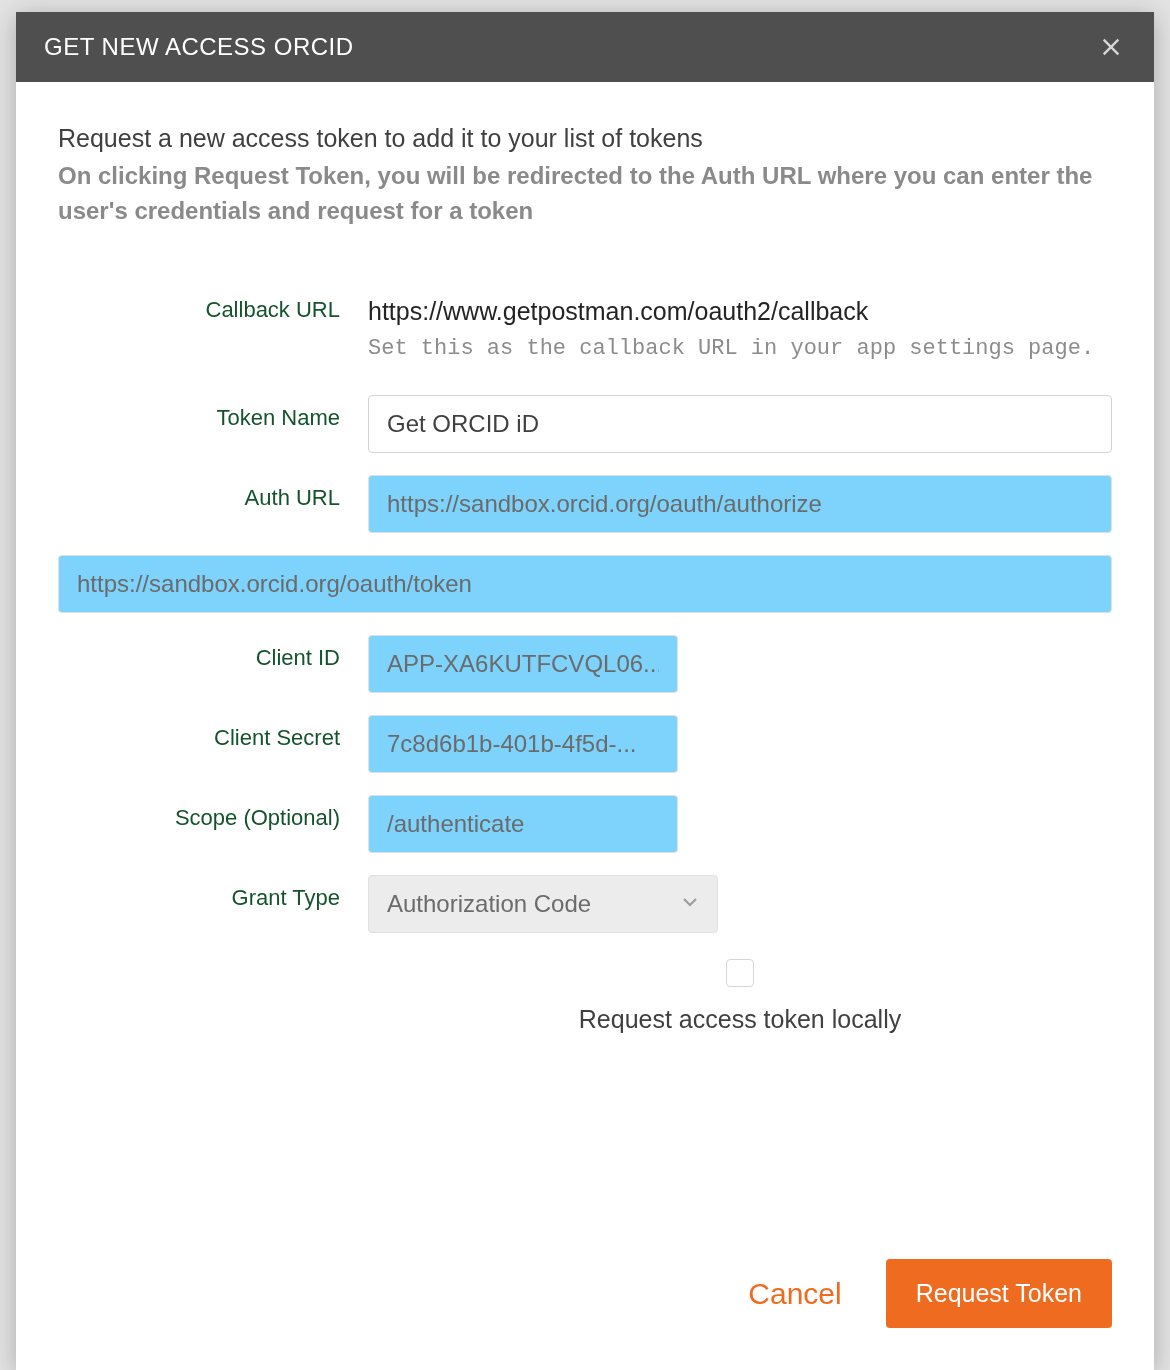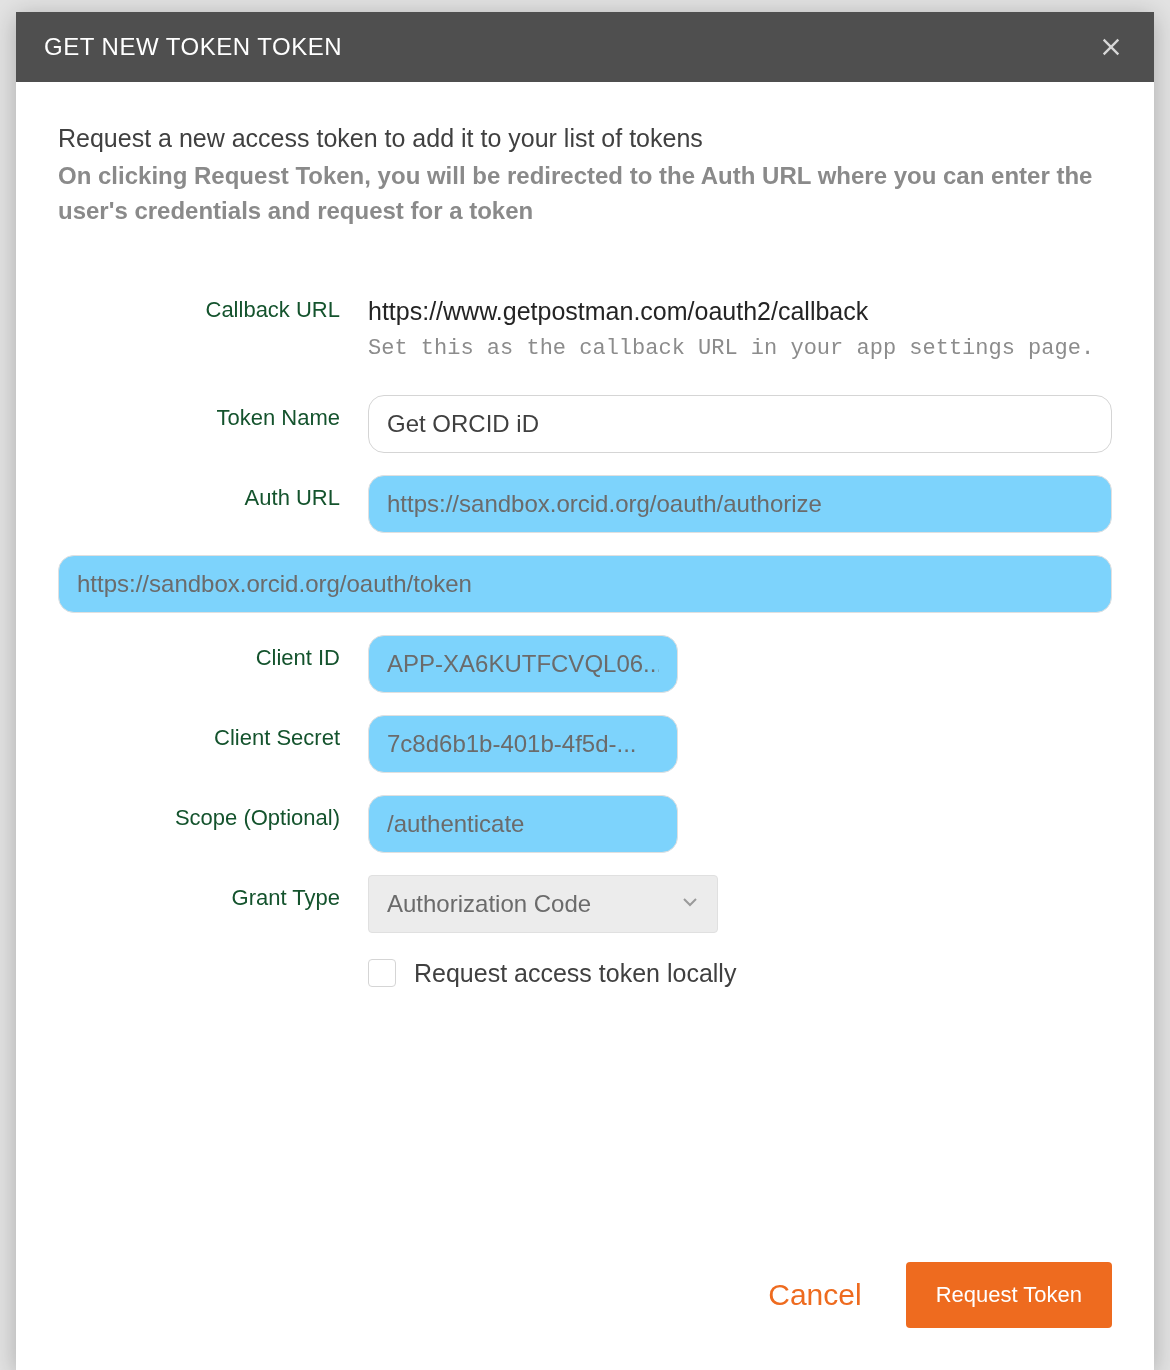--- a/index.html
+++ b/index.html
@@ -110,21 +110,21 @@
       font-size: 22px;
       color: #8c8c8c;
       margin-top: 10px;
       font-family: Liberation Mono, monospace;
     }
     .text-input {
       width: 100%;
       font-size: 24px;
       padding: 14px 18px;
       border: 1px solid #d5d5d5;
-      border-radius: 16px;
+      border-radius: 4px;
       background: #fff;
       color: #404040;
       font-family: inherit;
     }
     .text-input.readonly {
       background: #7dd3fc;
       color: #6b6b6b;
       border-color: #e0e0e0;
     }
     .text-input.short {
@@ -159,20 +159,21 @@
       height: 24px;
       stroke: #9a9a9a;
       stroke-width: 2;
       fill: none;
     }
     .checkbox-row {
       display: flex;
       align-items: center;
       gap: 18px;
       padding-top: 4px;
+      flex-direction: column;
     }
     .checkbox {
       width: 28px;
       height: 28px;
       border: 1px solid #d5d5d5;
       border-radius: 4px;
       background: #fff;
       cursor: pointer;
     }
     .checkbox-label {
@@ -192,36 +193,36 @@
       color: #ee6b1f;
       font-size: 30px;
       cursor: pointer;
       padding: 14px 8px;
       font-family: inherit;
     }
     .btn-primary {
       background: #ee6b1f;
       border: none;
       color: #fff;
-      font-size: 22px;
+      font-size: 25px;
       padding: 20px 30px;
       border-radius: 4px;
       cursor: pointer;
       font-family: inherit;
     }
   </style>
 </head>
 <body>
 
 <div class="backdrop"></div>
 
 <div class="modal">
 
   <div class="modal-header">
-    <div class="modal-title">GET NEW TOKEN TOKEN</div>
+    <div class="modal-title">GET NEW ACCESS ORCID</div>
     <button class="close-btn">
       <svg viewBox="0 0 24 24" fill="none">
         <line x1="4" y1="4" x2="20" y2="20"></line>
         <line x1="20" y1="4" x2="4" y2="20"></line>
       </svg>
     </button>
   </div>
 
   <div class="modal-body">
 

